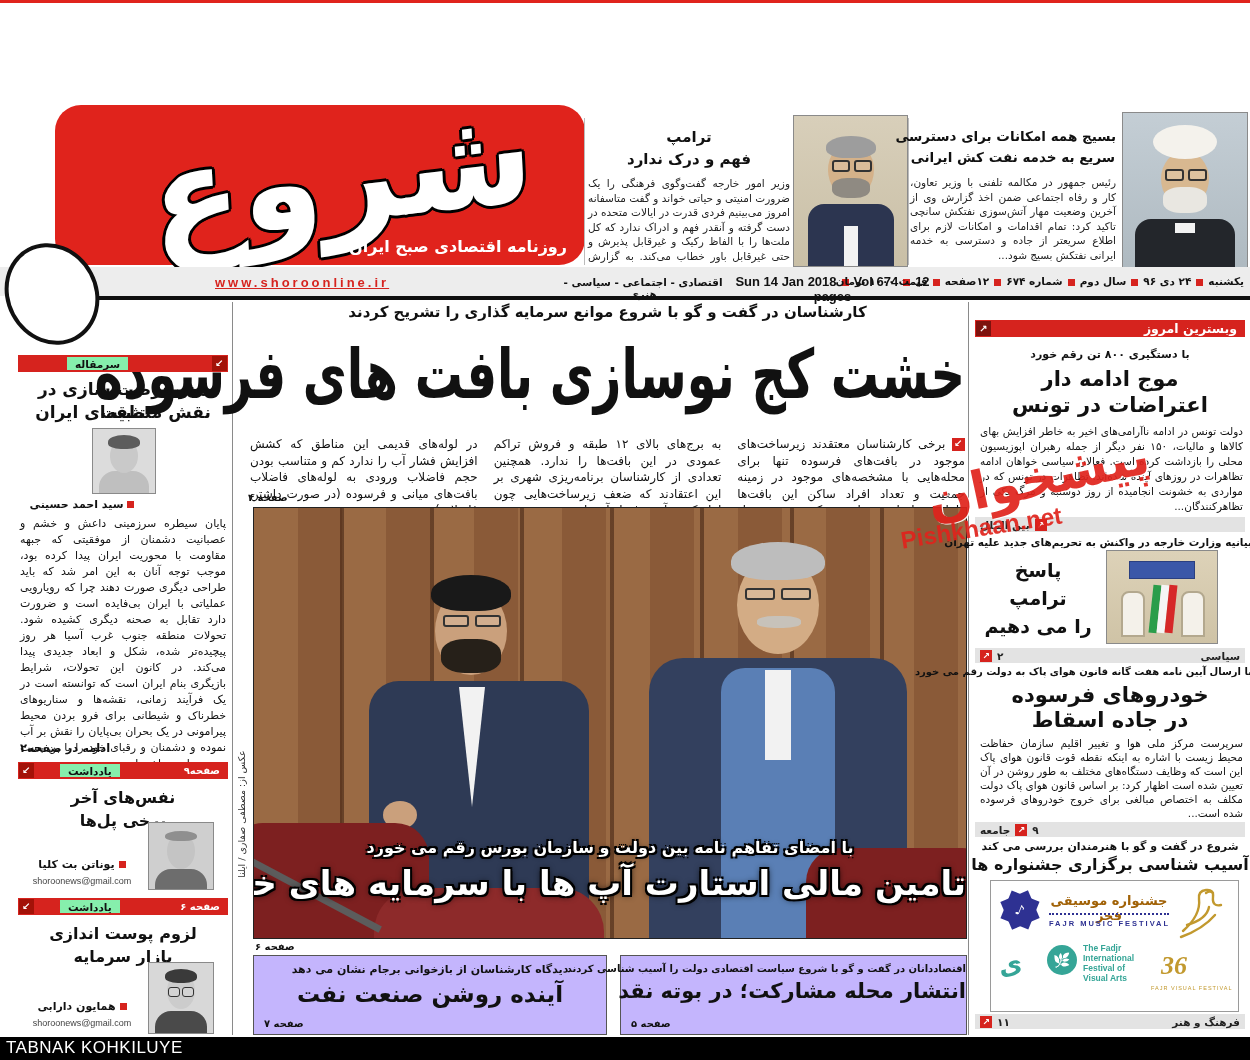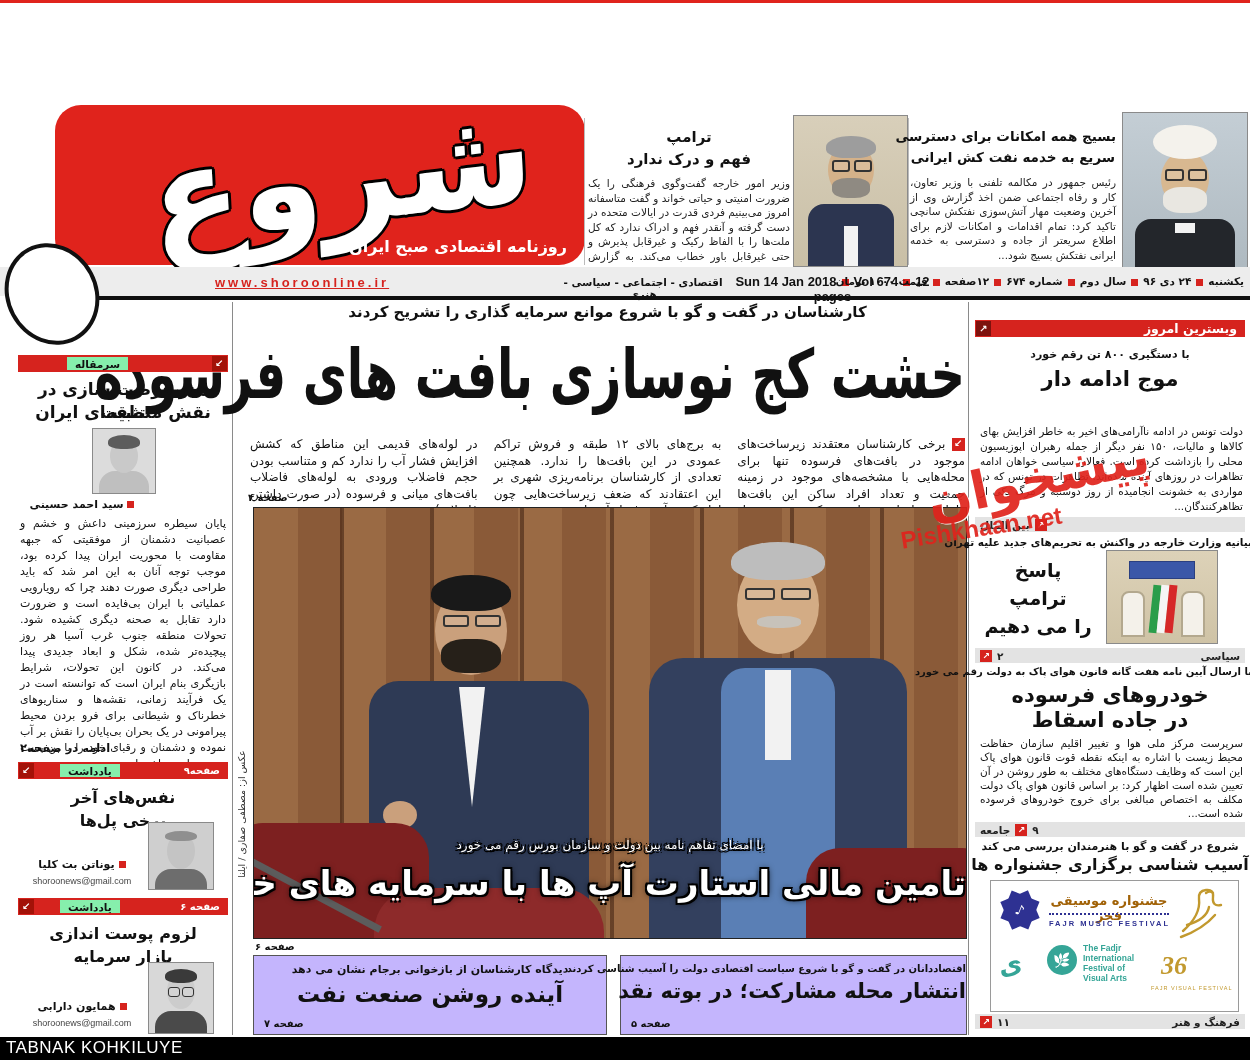--- a/index.html
+++ b/index.html
@@ -53,21 +53,21 @@
   .leadcol{width:228px;font-size:12px;line-height:16.5px;text-align:justify;}
   .sq-ic{display:inline-flex;align-items:center;justify-content:center;width:13px;height:13px;
          background:#d6231e;color:#fff;font-size:10px;font-weight:bold;vertical-align:middle;}
   .sq-ic::before{content:"↙";}
   .sq-ic.ur::before{content:"↗";}
 
   
   .mphoto{left:253px;top:507px;width:712px;height:430px;border:1px solid #222;overflow:hidden;
           background:repeating-linear-gradient(90deg,#9a6a44 0 44px,#8a5a38 44px 88px);}
   .mphoto .groove{position:absolute;inset:0;background:repeating-linear-gradient(90deg,transparent 0 86px,rgba(40,15,5,.45) 86px 90px);}
-  .ov-k{left:0;right:0;top:330px;font-size:12px;font-weight:normal;color:#fff;z-index:6;
+  .ov-k{left:0;right:0;top:330px;font-size:16px;font-weight:bold;color:#fff;z-index:6;
         text-shadow:-2px -2px 0 #000,2px -2px 0 #000,-2px 2px 0 #000,2px 2px 0 #000,0 0 5px #000;}
   .ov-t{left:0;right:0;top:355px;font-size:34px;font-weight:900;color:#fff;white-space:nowrap;z-index:6;
         text-shadow:-2px -2px 0 #000,2px -2px 0 #000,-2px 2px 0 #000,2px 2px 0 #000,0 0 7px #000;}
   .credit{left:236px;top:750px;height:130px;writing-mode:vertical-rl;transform:rotate(180deg);
           font-size:9.5px;color:#333;}
 
   
   .bbox{border:1px solid #555;background:#c4b5fd;}
   .bbox .bk{margin-top:7px;font-size:11px;font-weight:bold;white-space:nowrap;}
   .bbox .bt{margin-top:5px;font-size:23px;font-weight:900;white-space:nowrap;}
@@ -309,20 +309,21 @@
   <div class="abs author ctr" style="top:1000px;"><span class="dot"></span><span>همایون دارابی</span></div>
   <div class="abs email ctr lat" style="top:1018px;">shoroonews@gmail.com</div>
 
   <div class="abs rc-head">
     <div class="ic"></div>
     <div class="lbl rtl">وبسترین امروز</div>
   </div>
 
   <div class="abs rk rtl ctr" style="top:348px;">با دستگیری ۸۰۰ تن رقم خورد</div>
   <div class="abs rt rtl ctr" style="top:366px;">موج ادامه دار</div>
+  <div class="abs rt rtl ctr" style="top:392px;">اعتراضات در تونس</div>
   <div class="abs rb rtl" style="top:424px;">دولت تونس در ادامه ناآرامی‌های اخیر به خاطر افزایش بهای کالاها و مالیات، ۱۵۰ نفر دیگر از جمله رهبران اپوزیسیون محلی را بازداشت کرده است. فعالان سیاسی خواهان ادامه تظاهرات در روزهای آینده شده‌اند. تظاهرات در تونس که در مواردی به خشونت انجامیده از روز دوشنبه و مرگ یکی از تظاهرکنندگان...</div>
 
   <div class="abs gbar" style="top:517px;">
     <span class="rtl">بین الملل</span>
     <span class="sq-ic ur"></span>
     <span class="spacer"></span>
   </div>
 
   <div class="abs rk rtl ctr" style="top:536px;font-size:10.5px;">بیانیه وزارت خارجه در واکنش به تحریم‌های جدید علیه تهران</div>
   <div class="abs rtl ctr" style="left:978px;top:556px;width:120px;font-size:19px;line-height:28px;font-weight:900;">

